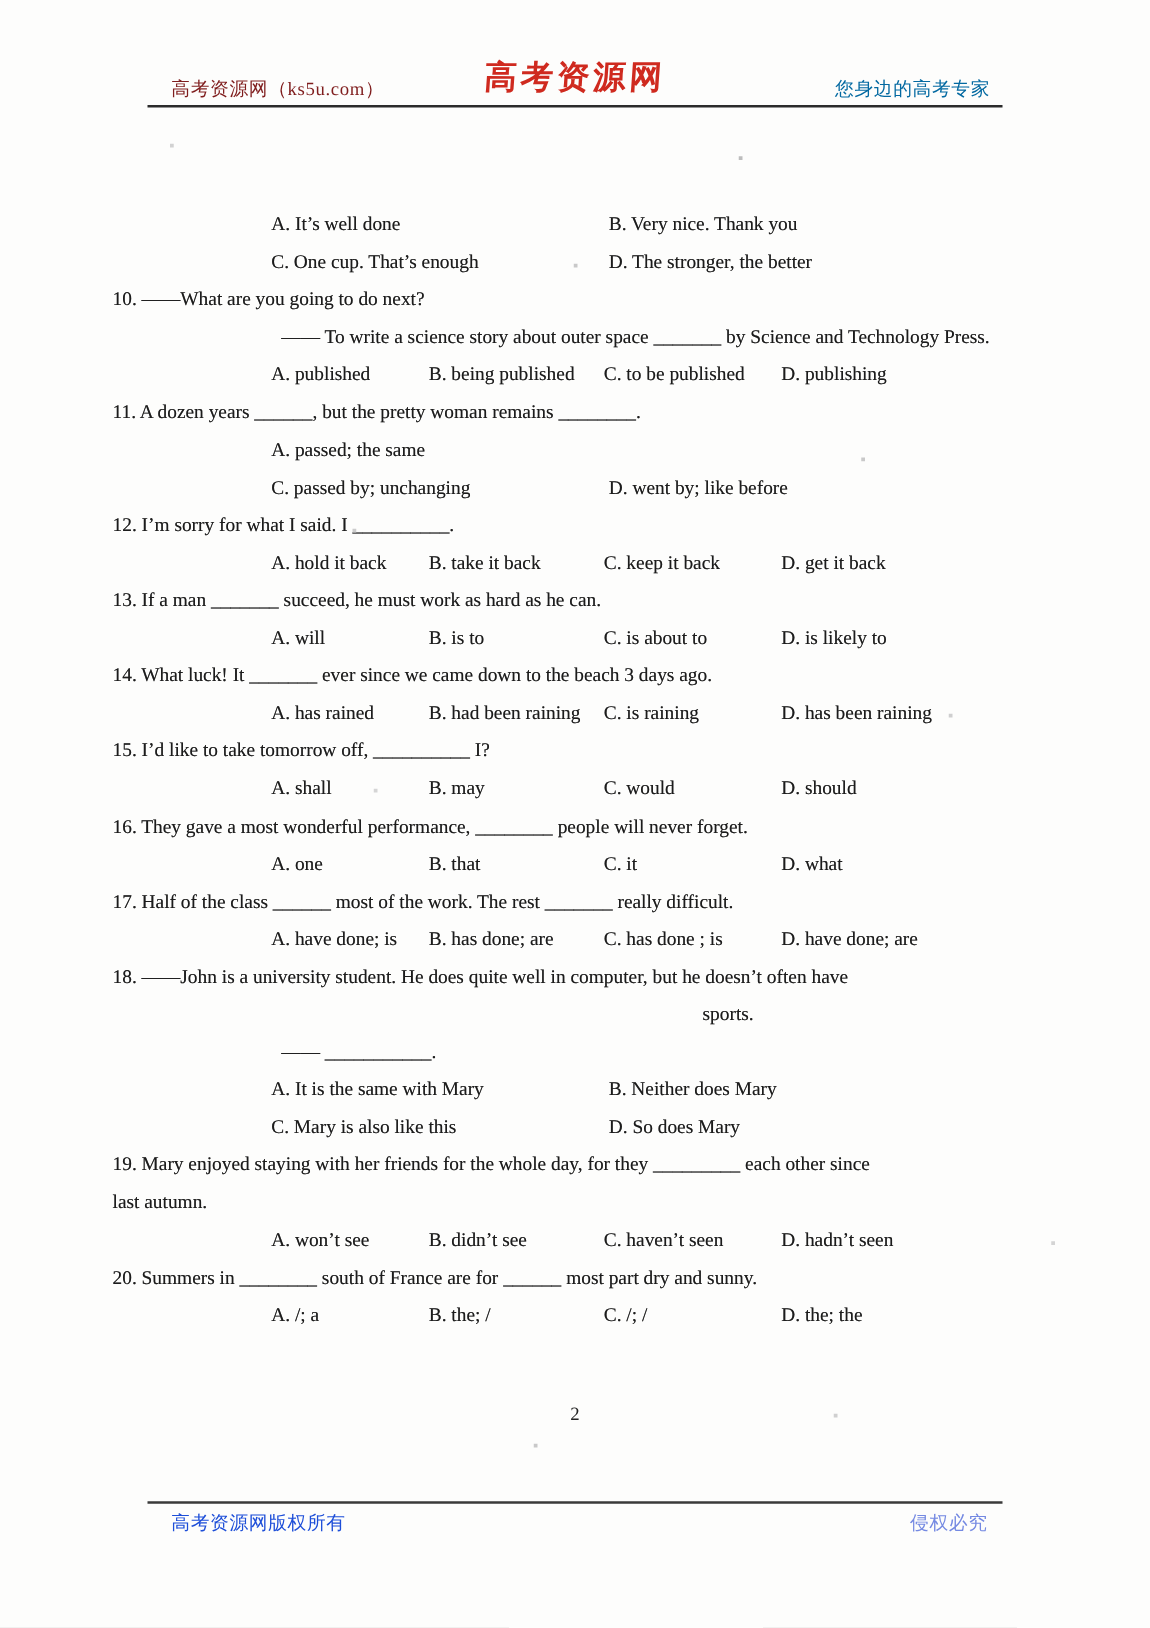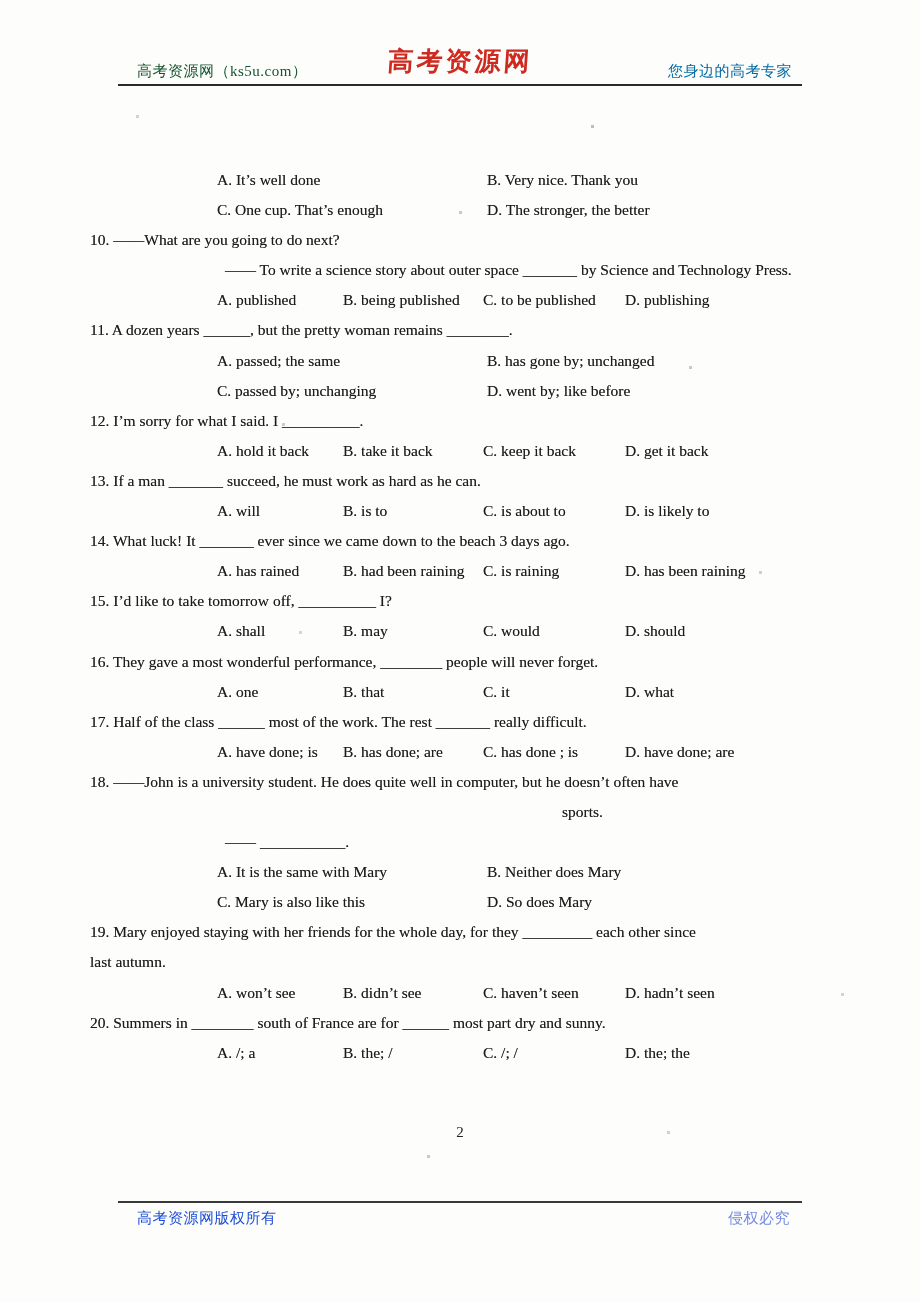--- a/index.html
+++ b/index.html
@@ -10,21 +10,21 @@
     margin: 0 auto;
     background: #fdfdfc;
     overflow: hidden;
     font-family: "Liberation Serif", serif;
     color: #1c1c1c;
   }
 
   
   .hdr-left {
     position: absolute; left: 137px; top: 62px;
-    font-size: 15px; color: #14532d; letter-spacing: 0.5px;
+    font-size: 15px; color: #7f1d1d; letter-spacing: 0.5px;
   }
   .hdr-logo {
     position: absolute; left: 0; right: 0; top: 44px;
     text-align: center;
     font-size: 26px; font-weight: bold;
     letter-spacing: 3px;
     transform: skewX(-4deg);
   }
   .hdr-right {
     position: absolute; right: 128px; top: 62px;
@@ -107,21 +107,20 @@
       <div class="line l-sub">—— To write a science story about outer space _______ by Science and Technology Press.</div>
       <div class="line four">
         <span class="cell c0">A. published</span>
         <span class="cell c1">B. being published</span>
         <span class="cell c2">C. to be published</span>
         <span class="cell c3">D. publishing</span>
       </div>
       <div class="line l-stem">11. A dozen years ______, but the pretty woman remains ________.</div>
       <div class="line two">
         <span class="cell c0">A. passed; the same</span>
-        <span class="cell c1">B. has gone by; unchanged</span>
       </div>
       <div class="line two">
         <span class="cell c0">C. passed by; unchanging</span>
         <span class="cell c1">D. went by; like before</span>
       </div>
       <div class="line l-stem">12. I’m sorry for what I said. I __________.</div>
       <div class="line four">
         <span class="cell c0">A. hold it back</span>
         <span class="cell c1">B. take it back</span>
         <span class="cell c2">C. keep it back</span>

